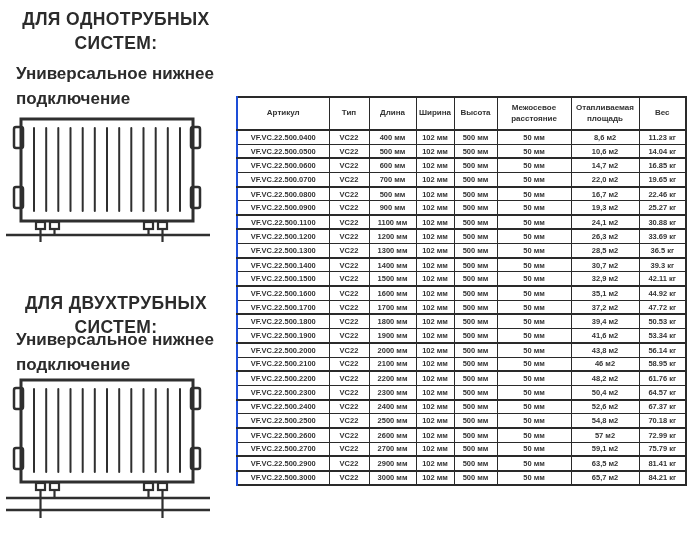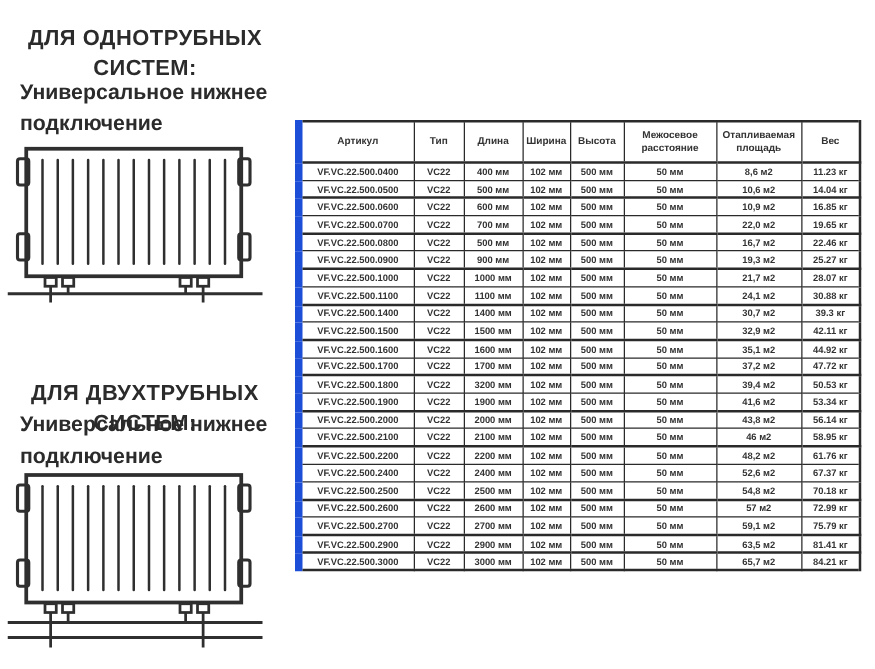--- a/index.html
+++ b/index.html
@@ -11,21 +11,21 @@
     position:relative;
     overflow:hidden;
   }
   .page { position:absolute; inset:0; }
 
   
   .left-panel { position:absolute; left:0; top:0; width:232px; height:535px; }
   .big-heading {
     position:absolute; left:6px; width:220px;
     font-size:17.5px; font-weight:bold; text-align:center;
-    line-height:1.35; letter-spacing:.4px; color:#2b2b2b;margin-top:11px;
+    line-height:1.35; letter-spacing:.4px; color:#2b2b2b;
   }
   .sub-heading {
     position:absolute; left:16px; width:205px;
     font-size:17px; font-weight:bold; text-align:left;
     line-height:1.45; color:#2b2b2b;
   }
   .heading-1 { top:8px; }
   .sub-1 { top:62px; }
   .diagram-1 { position:absolute; left:6px; top:113px; }
   .heading-2 { top:292px; }
@@ -48,21 +48,21 @@
     font-size:8px; font-weight:bold; height:33px;
     line-height:1.35; white-space:normal; padding:0 2px;
     border-bottom:2px solid #2a2a2a;
   }
   td {
     font-size:7.5px; font-weight:bold; height:14.2px;
     padding:0 1px;
   }
   tr.thick td { border-bottom:2px solid #2a2a2a; }
   table { border:2px solid #2a2a2a; }
-  thead tr th:first-child, tbody tr td:first-child { border-left:6px solid #1d4ed8;text-align:center; }
+  thead tr th:first-child, tbody tr td:first-child { border-left:2px solid #1d4ed8;text-align:center; }
   thead tr th:last-child,  tbody tr td:last-child  { border-right:2px solid #2a2a2a; }
 
   svg .stroke { fill:none; stroke:#2f2f2f; }
 </style>
 </head>
 <body>
 
 <div class="page">
 
   <aside class="left-panel">
@@ -197,21 +197,21 @@
             <td>10,6 м2</td>
             <td>14.04 кг</td>
           </tr>
           <tr>
             <td>VF.VC.22.500.0600</td>
             <td>VC22</td>
             <td>600 мм</td>
             <td>102 мм</td>
             <td>500 мм</td>
             <td>50 мм</td>
-            <td>10,9 м2</td>
+            <td>14,7 м2</td>
             <td>16.85 кг</td>
           </tr>
           <tr class="thick">
             <td>VF.VC.22.500.0700</td>
             <td>VC22</td>
             <td>700 мм</td>
             <td>102 мм</td>
             <td>500 мм</td>
             <td>50 мм</td>
             <td>22,0 м2</td>
@@ -230,41 +230,51 @@
           <tr class="thick">
             <td>VF.VC.22.500.0900</td>
             <td>VC22</td>
             <td>900 мм</td>
             <td>102 мм</td>
             <td>500 мм</td>
             <td>50 мм</td>
             <td>19,3 м2</td>
             <td>25.27 кг</td>
           </tr>
-          <tr>
-            <td>VF.VC.22.500.1000</td>
-            <td>VC22</td>
-            <td>1000 мм</td>
-            <td>102 мм</td>
-            <td>500 мм</td>
-            <td>50 мм</td>
-            <td>21,7 м2</td>
-            <td>28.07 кг</td>
-          </tr>
           <tr class="thick">
             <td>VF.VC.22.500.1100</td>
             <td>VC22</td>
             <td>1100 мм</td>
             <td>102 мм</td>
             <td>500 мм</td>
             <td>50 мм</td>
             <td>24,1 м2</td>
             <td>30.88 кг</td>
           </tr>
           <tr>
+            <td>VF.VC.22.500.1200</td>
+            <td>VC22</td>
+            <td>1200 мм</td>
+            <td>102 мм</td>
+            <td>500 мм</td>
+            <td>50 мм</td>
+            <td>26,3 м2</td>
+            <td>33.69 кг</td>
+          </tr>
+          <tr class="thick">
+            <td>VF.VC.22.500.1300</td>
+            <td>VC22</td>
+            <td>1300 мм</td>
+            <td>102 мм</td>
+            <td>500 мм</td>
+            <td>50 мм</td>
+            <td>28,5 м2</td>
+            <td>36.5 кг</td>
+          </tr>
+          <tr>
             <td>VF.VC.22.500.1400</td>
             <td>VC22</td>
             <td>1400 мм</td>
             <td>102 мм</td>
             <td>500 мм</td>
             <td>50 мм</td>
             <td>30,7 м2</td>
             <td>39.3 кг</td>
           </tr>
           <tr class="thick">
@@ -293,21 +303,21 @@
             <td>1700 мм</td>
             <td>102 мм</td>
             <td>500 мм</td>
             <td>50 мм</td>
             <td>37,2 м2</td>
             <td>47.72 кг</td>
           </tr>
           <tr>
             <td>VF.VC.22.500.1800</td>
             <td>VC22</td>
-            <td>3200 мм</td>
+            <td>1800 мм</td>
             <td>102 мм</td>
             <td>500 мм</td>
             <td>50 мм</td>
             <td>39,4 м2</td>
             <td>50.53 кг</td>
           </tr>
           <tr class="thick">
             <td>VF.VC.22.500.1900</td>
             <td>VC22</td>
             <td>1900 мм</td>
@@ -339,20 +349,30 @@
           </tr>
           <tr>
             <td>VF.VC.22.500.2200</td>
             <td>VC22</td>
             <td>2200 мм</td>
             <td>102 мм</td>
             <td>500 мм</td>
             <td>50 мм</td>
             <td>48,2 м2</td>
             <td>61.76 кг</td>
+          </tr>
+          <tr class="thick">
+            <td>VF.VC.22.500.2300</td>
+            <td>VC22</td>
+            <td>2300 мм</td>
+            <td>102 мм</td>
+            <td>500 мм</td>
+            <td>50 мм</td>
+            <td>50,4 м2</td>
+            <td>64.57 кг</td>
           </tr>
           <tr>
             <td>VF.VC.22.500.2400</td>
             <td>VC22</td>
             <td>2400 мм</td>
             <td>102 мм</td>
             <td>500 мм</td>
             <td>50 мм</td>
             <td>52,6 м2</td>
             <td>67.37 кг</td>

